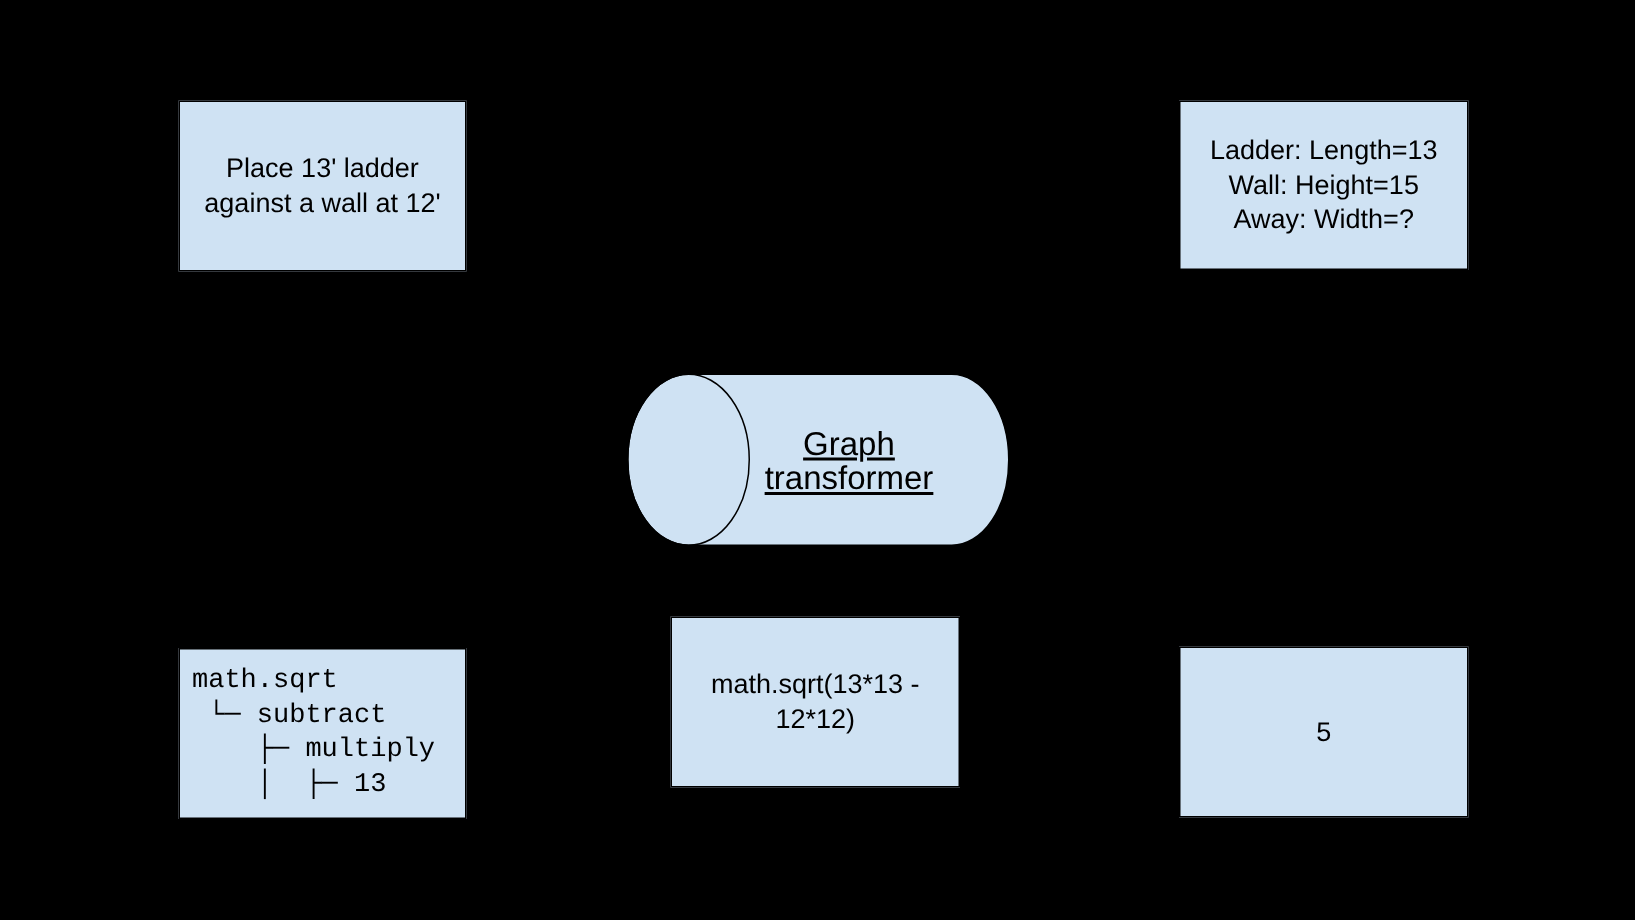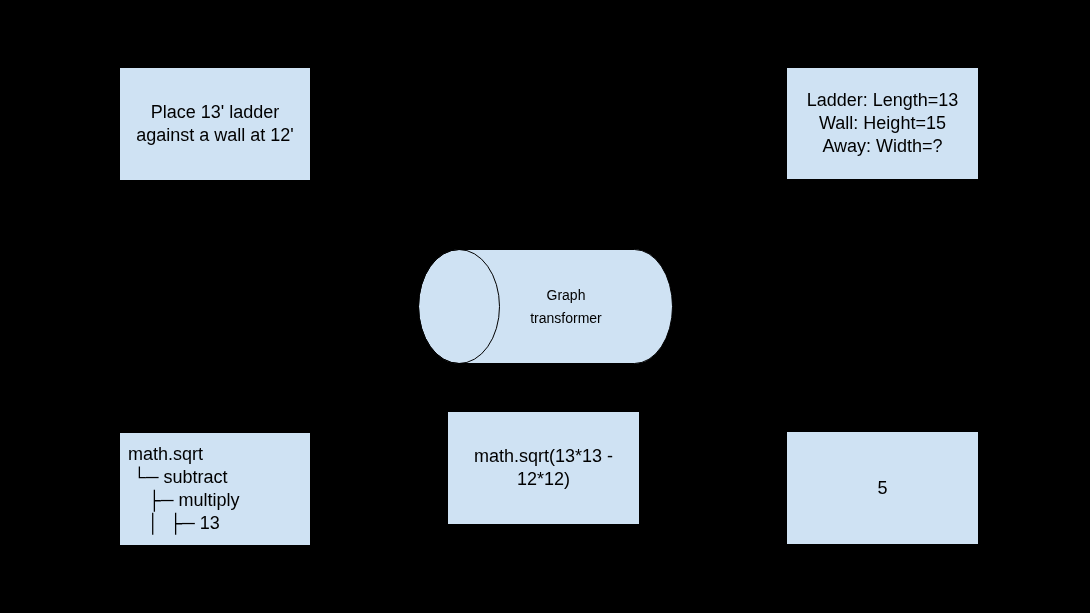--- a/index.html
+++ b/index.html
@@ -29,21 +29,21 @@
     font-size: 18px;
     line-height: 23px;
     white-space: pre-line;
     padding: 2px 4px;
   }
   .node.tree {
     justify-content: flex-start;
     text-align: left;
     white-space: pre;
     padding-left: 8px;
-    font-family: Liberation Sans, sans-serif;
+    font-family: Liberation Mono, monospace;
   }
   
   .n-task-short  { left: 119px; top: 67px;  width: 192px; height: 114px; }
   .n-task-full   { left: 447px; top: 67px;  width: 193px; height: 115px; }
   .n-task-struct { left: 786px; top: 67px;  width: 193px; height: 113px; }
   
   .n-out-tree    { left: 119px; top: 432px; width: 192px; height: 114px; }
   .n-out-expr    { left: 447px; top: 411px; width: 193px; height: 114px; }
   .n-out-result  { left: 786px; top: 431px; width: 193px; height: 114px; }
   
@@ -56,23 +56,24 @@
   .cylinder .cyl-body { fill: var(--node-fill); stroke: var(--ink); stroke-width: 1; }
   .cylinder .cyl-end  { fill: none; stroke: var(--ink); stroke-width: 1; }
   .cylinder .label {
     position: absolute;
     left: 41px; top: 0;
     width: 214px; height: 115px;
     display: flex;
     align-items: center;
     justify-content: center;
     text-align: center;
-    font-size: 14px;
+    font-size: 22px;
     line-height: 23px;
     white-space: pre-line;
+    text-decoration: underline;
   }
 </style>
 </head>
 <body>
 
 <div class="canvas">
 
   <div class="node n-task-short">
     <span>Place 13' ladder
 against a wall at 12'</span>

